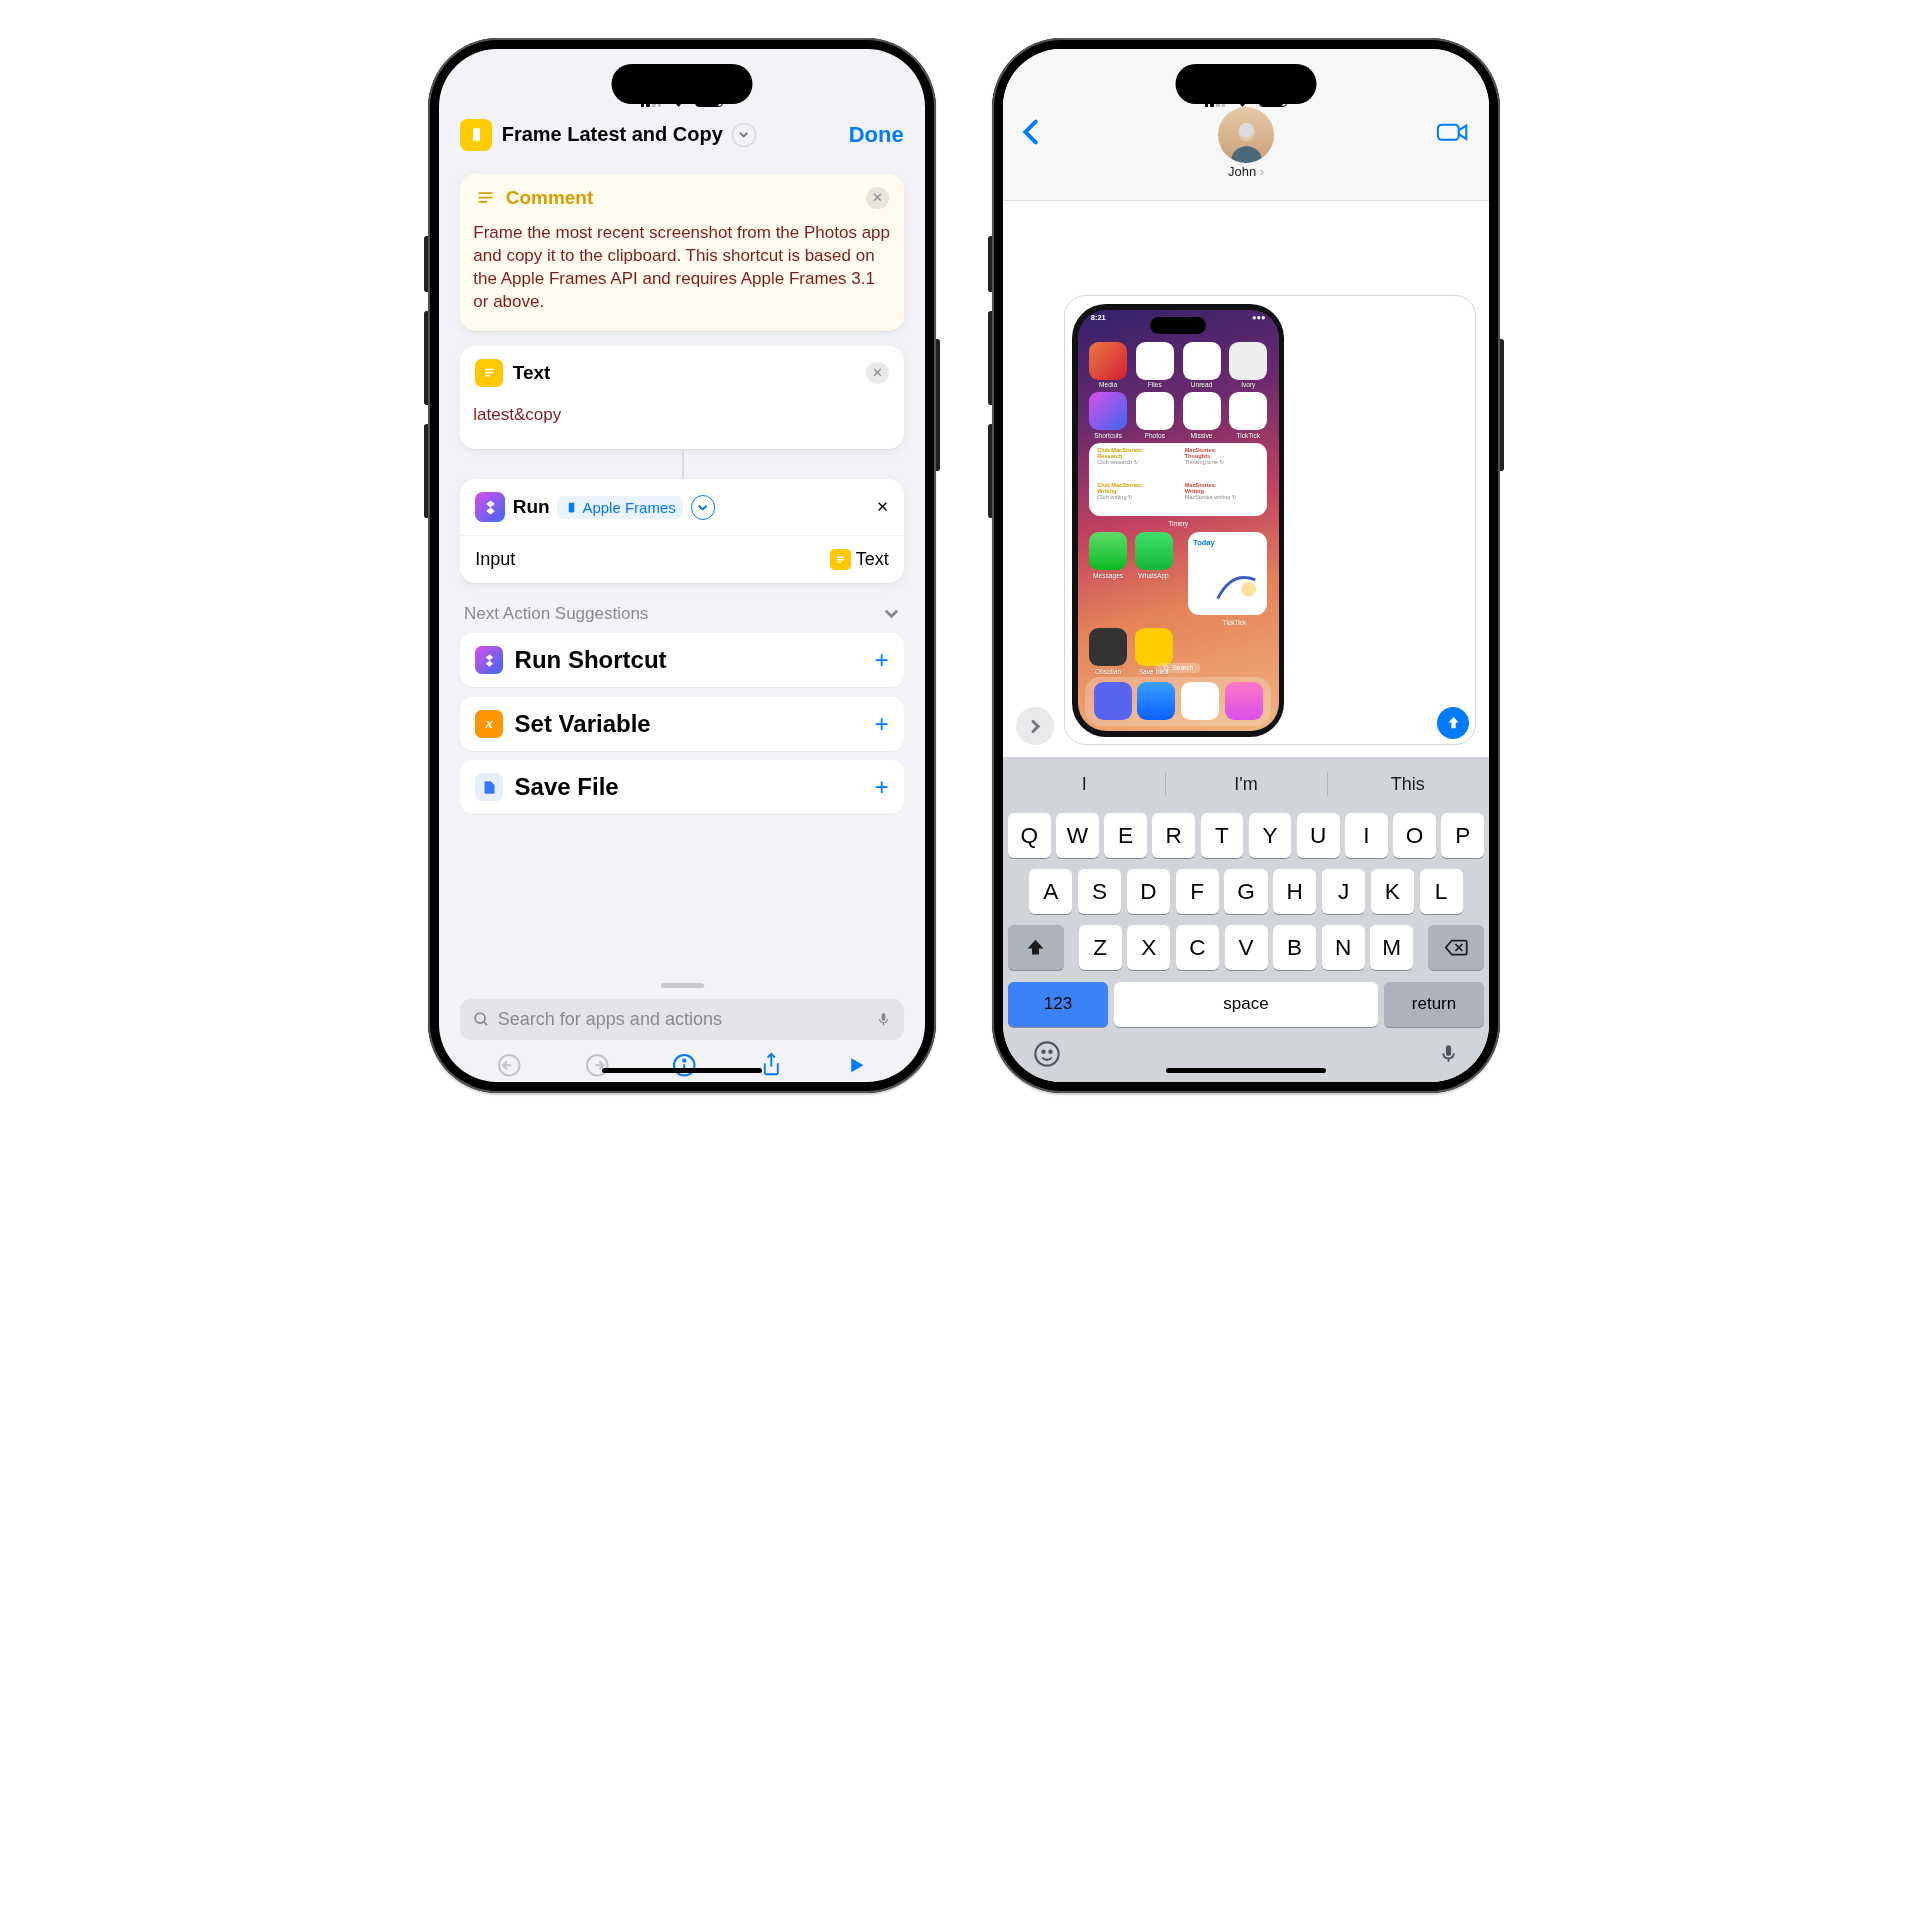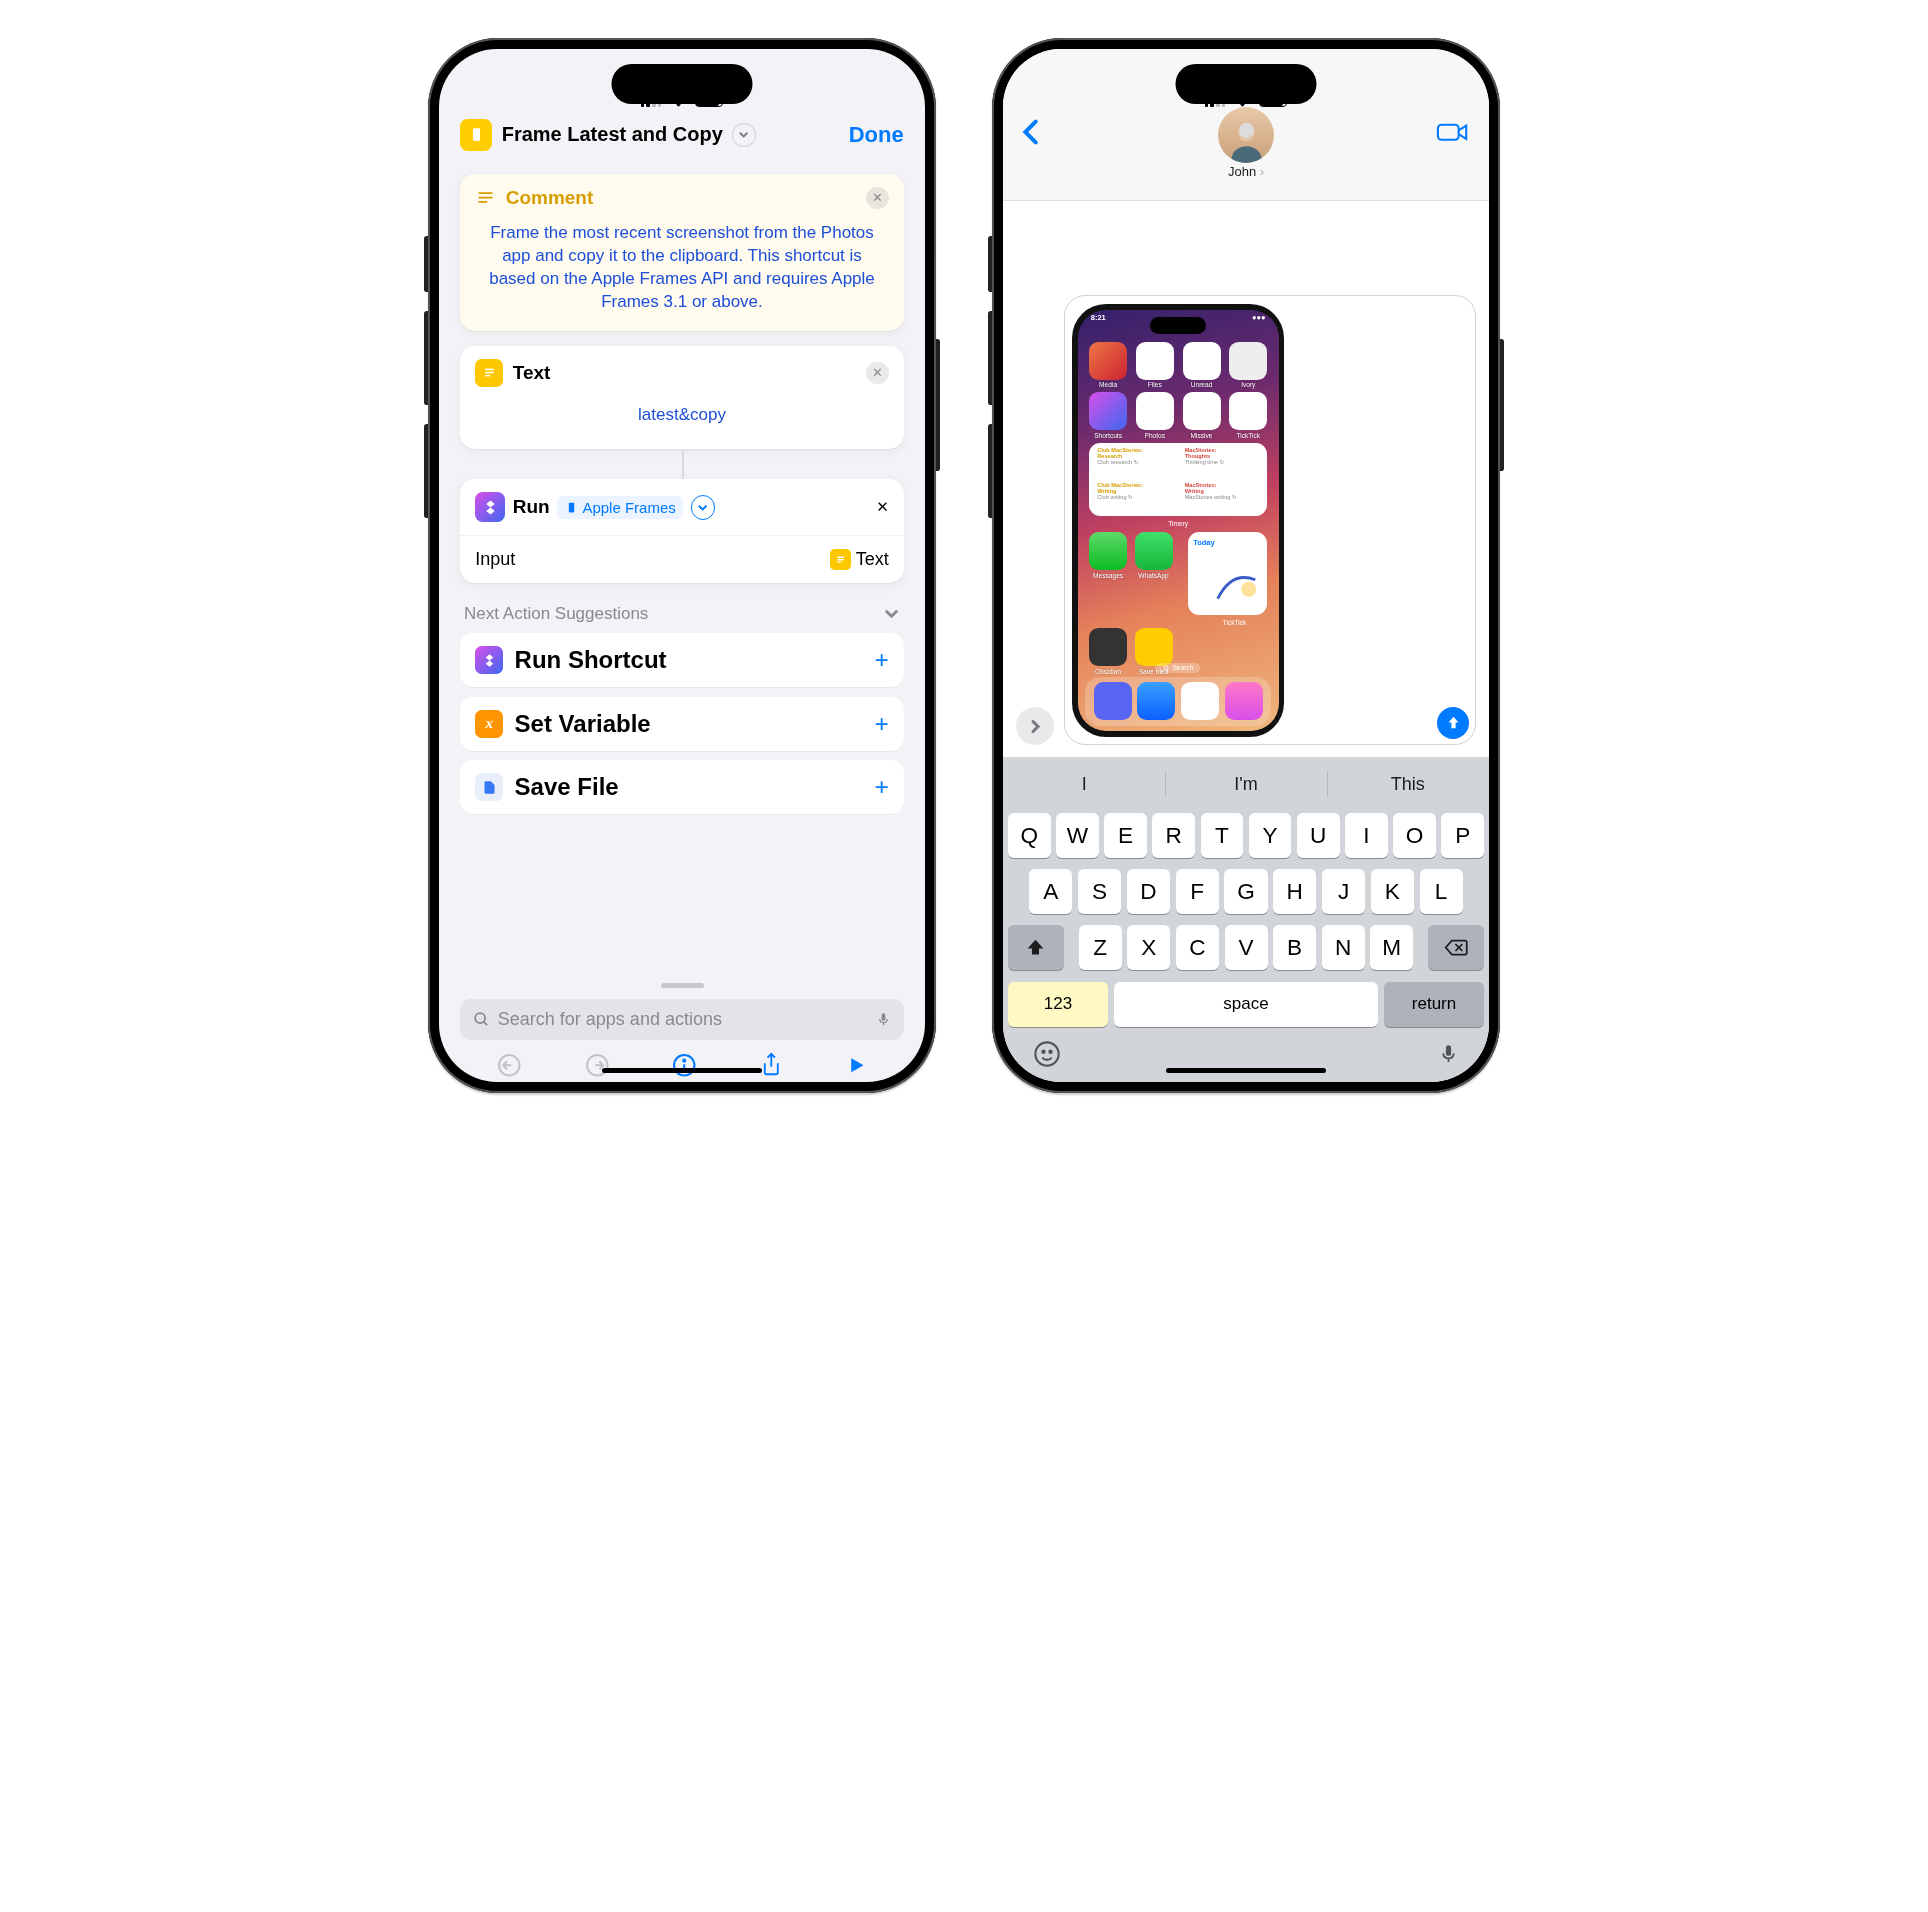--- a/index.html
+++ b/index.html
@@ -34,21 +34,21 @@
   .s1 .chev { width:23.5px;height:23.5px;border:1.4px solid #ccc; border-radius:50%; display:flex;align-items:center;justify-content:center; color:#7b7b80;}
   .s1 .chev svg{width:11.3px;height:11.3px;}
   .s1 .done { margin-left:auto; color:#007aff; font-weight:600; font-size:22px;}
   .s1 .scroll { padding: 11.3px 21px 0; height: calc(100% - 58px - 55px - 55px - 53px); overflow:hidden;}
   .card { background:#fff; border-radius:15px; margin-bottom:15px; box-shadow: 0 0.9px 0 rgba(0,0,0,.04), 0 2.8px 9.4px rgba(0,0,0,.05);}
   .card.comment{ background:#fffbef;}
   .card .hdr { display:flex; align-items:center; gap:9.4px; padding:13px 15px;}
   .card .hdr .t { font-size:19px; font-weight:600;}
   .card.comment .hdr .t{color:#d69e00;}
   .card .hdr .x { margin-left:auto; width:22.6px;height:22.6px; border-radius:50%; background: rgba(120,120,128,.16); color:#8a8a8e; display:flex;align-items:center;justify-content:center; font-size:13px;}
-  .card .body { padding: 0 28px 17px; font-size:17px; color:#1d4ed8; line-height:1.35;text-align:center;}
+  .card .body { padding: 0 13px 17px; font-size:17px; color:#7f1d1d; line-height:1.35;}
   .link { position:relative; height:15px;}
   .link:before{content:"";position:absolute;left:50%;top:-15px;width:1.9px;height:30px;background:#d9d9de;}
   .run-hdr { display:flex; align-items:center; gap:7.5px; padding:13px 15px;}
   .run-ico { width:30px;height:30px;border-radius:7.5px;background:linear-gradient(135deg,#d94fea,#3c68f0);display:flex;align-items:center;justify-content:center;}
   .pill { background:#eaf3ff; color:#007aff; border-radius:6.6px; padding:2.8px 7.5px; display:flex;align-items:center;gap:4.7px; font-weight:500;}
   .chev-circ{ width:24.5px;height:24.5px;border:1.7px solid #007aff;border-radius:50%;display:flex;align-items:center;justify-content:center;color:#007aff;}
   .run-row{ display:flex; align-items:center; padding:13px 15px; border-top:0.9px solid rgba(0,0,0,.06);gap:26px;}
   .text-pill{display:flex;align-items:center;gap:4.7px;background:#fff;font-weight:500;}
   .text-pill .ico{width:21px;height:21px;background:#fec800;border-radius:4.7px;display:flex;align-items:center;justify-content:center;}
   .suggest-hdr{display:flex;align-items:center;padding:5.6px 3.8px 9.4px;color:#8a8a8e;font-size:17px;}
@@ -102,21 +102,21 @@
   .kbd{position:absolute;bottom:0;left:0;right:0;height:325px;background:#d1d4d9;padding-top:3.8px;}
   .kbd .predict{height:47px;display:flex;}
   .kbd .predict div{flex:1;display:flex;align-items:center;justify-content:center;font-size:18px;color:#1c1c1e;position:relative;}
   .kbd .predict div + div:before{content:"";position:absolute;left:0;top:11.3px;bottom:11.3px;width:0.9px;background:#b3b6bb;}
   .kbd .row{display:flex;gap:5.6px;padding:5.6px 4.7px;justify-content:center;}
   .kbd .key{flex:1;max-width:43px;height:45px;background:#fff;border-radius:5.6px;box-shadow:0 0.9px 0 #898b8f;display:flex;align-items:center;justify-content:center;font-size:22.6px;}
   .kbd .row2 .key{max-width:48px;}
   .kbd .key.fn{background:#adb2bb;flex:0 0 56px;max-width:none;}
   .kbd .key.space{max-width:none;font-size:17px;}
   .kbd .key.ret{flex:0 0 100px;max-width:none;background:#adb2bb;font-size:17px;}
-  .kbd .key.num{flex:0 0 100px;max-width:none;background:#fef9c3;font-size:17px;}
+  .kbd .key.num{flex:0 0 100px;max-width:none;background:#3b82f6;font-size:17px;}
   .kbd .bot{display:flex;justify-content:space-between;padding:7.5px 30px 38px;color:#50555c;}
 </style>
 </head>
 <body>
 
 <div class="phone s1">
   <div class="btn-side btn-vol1"></div>
     <div class="btn-side btn-vol2"></div>
     <div class="btn-side btn-vol3"></div>
     <div class="btn-side btn-pwr"></div>

